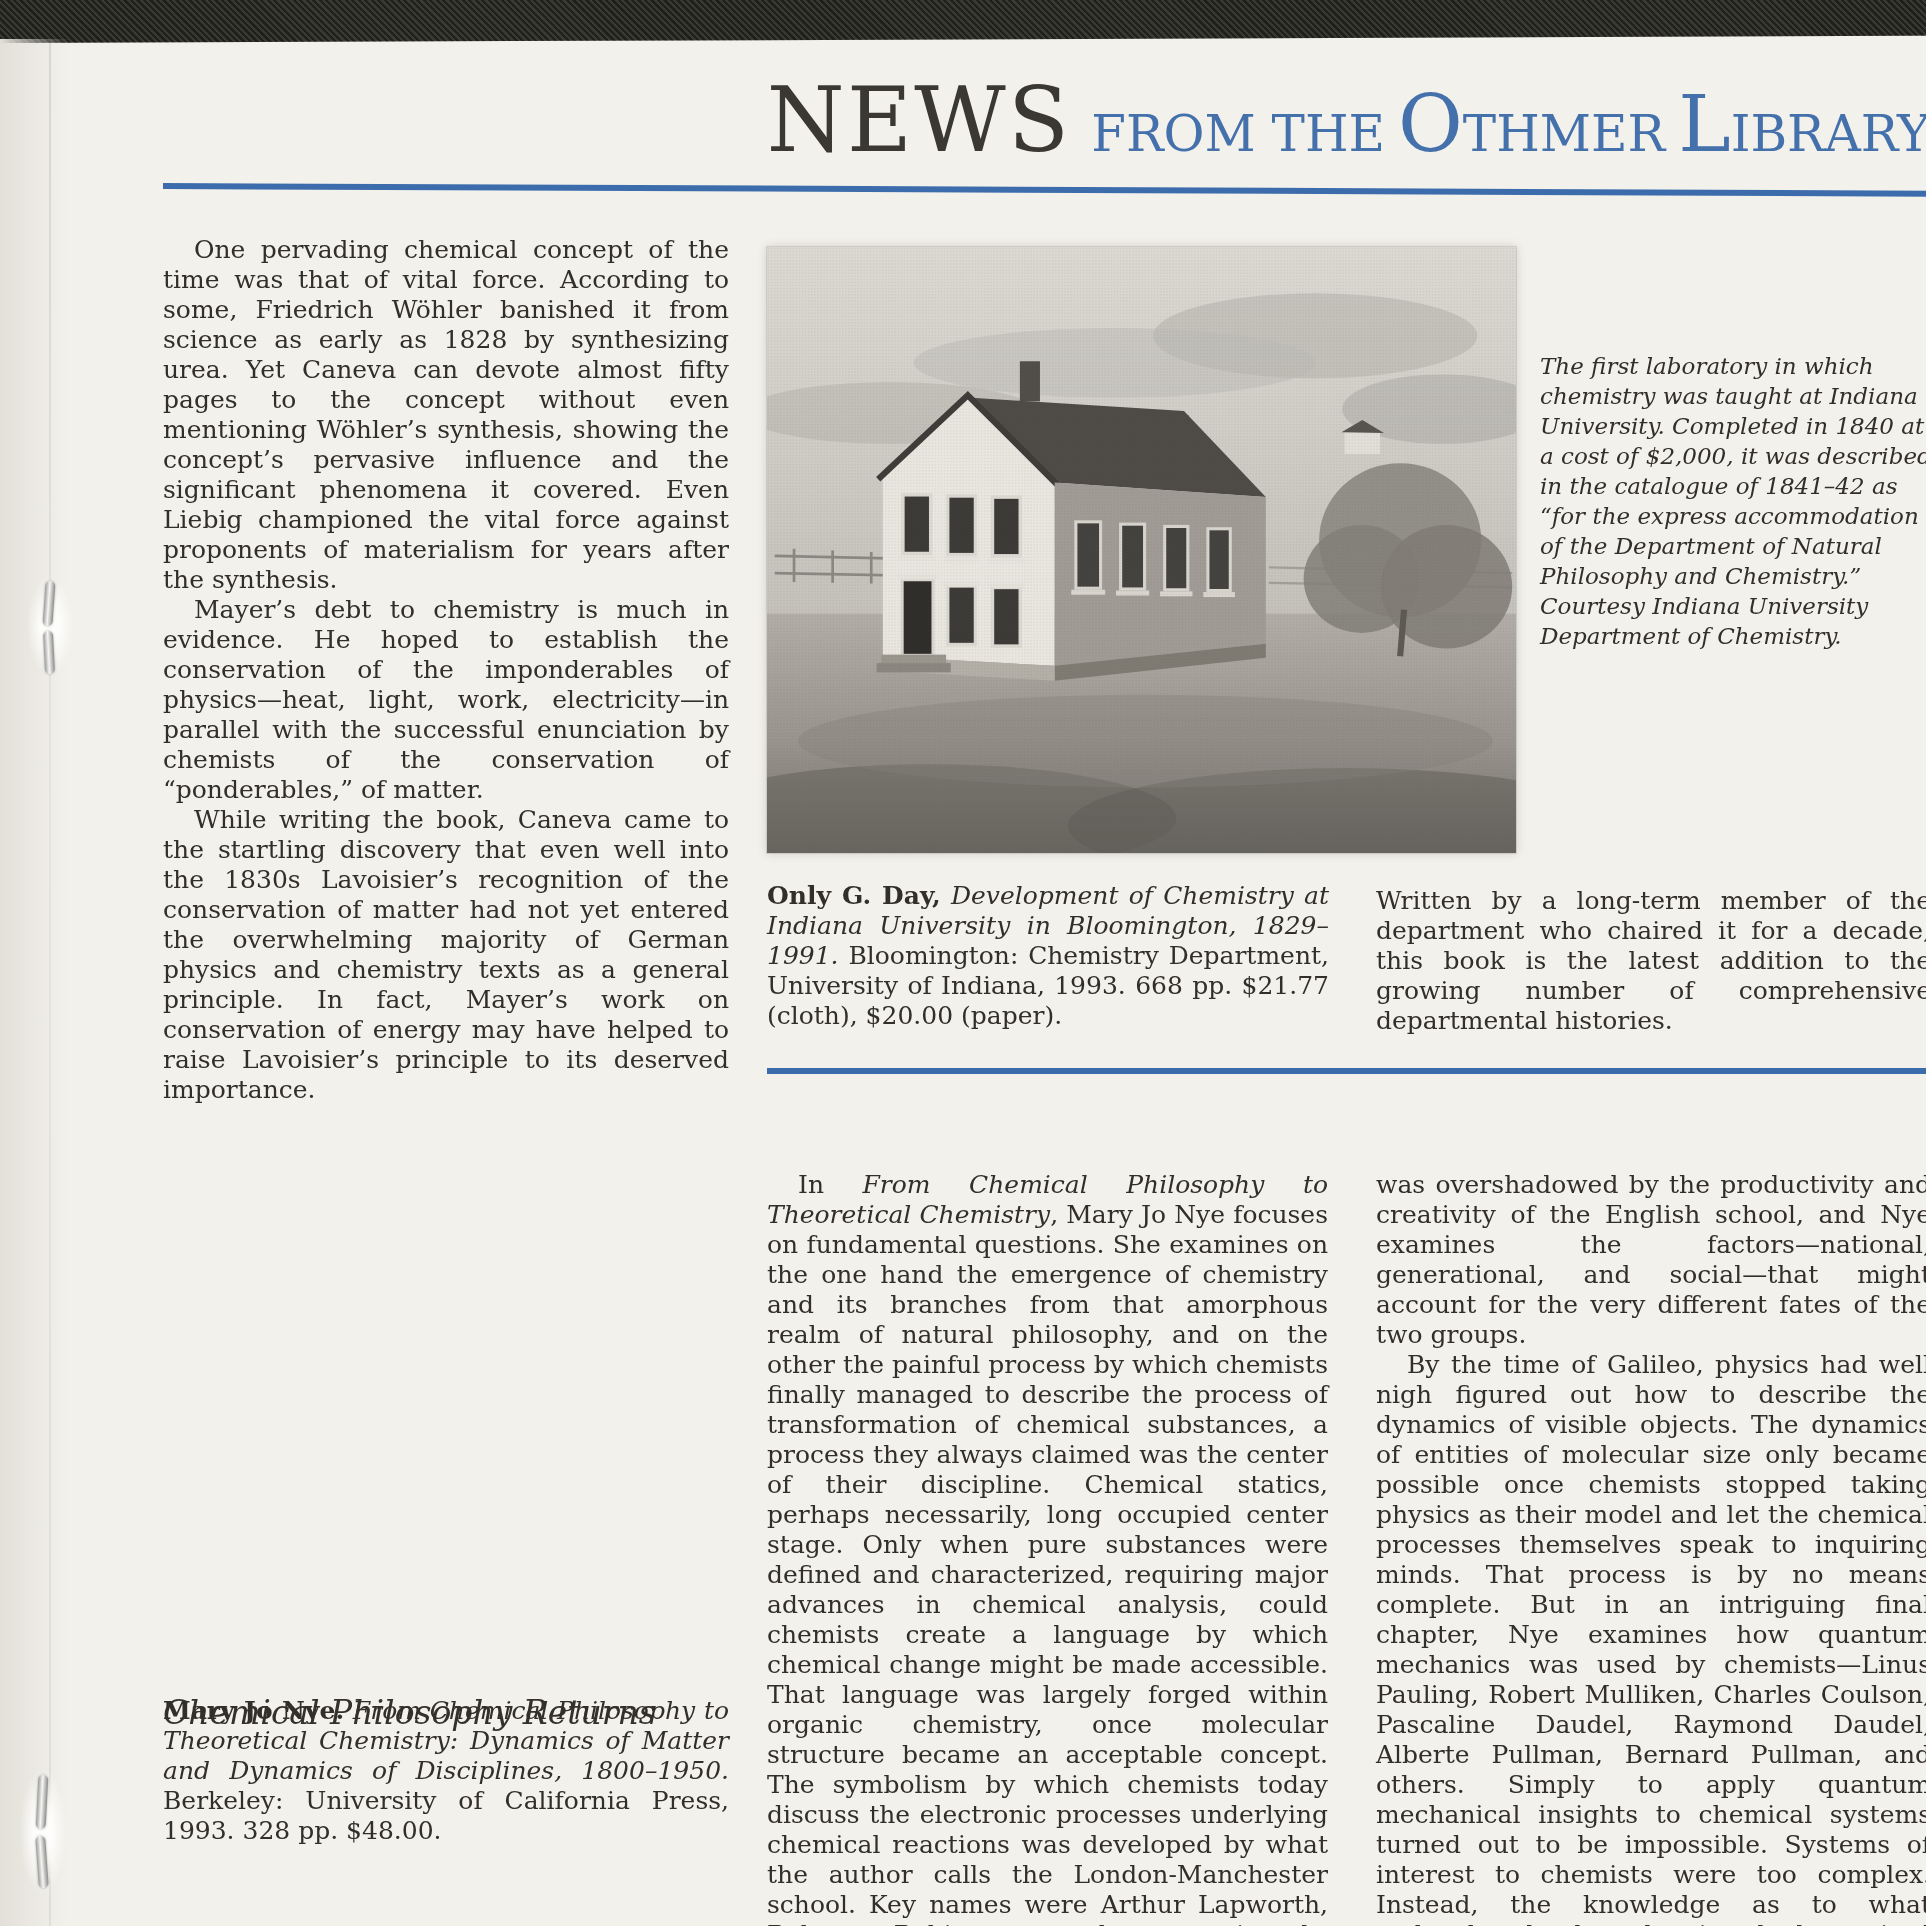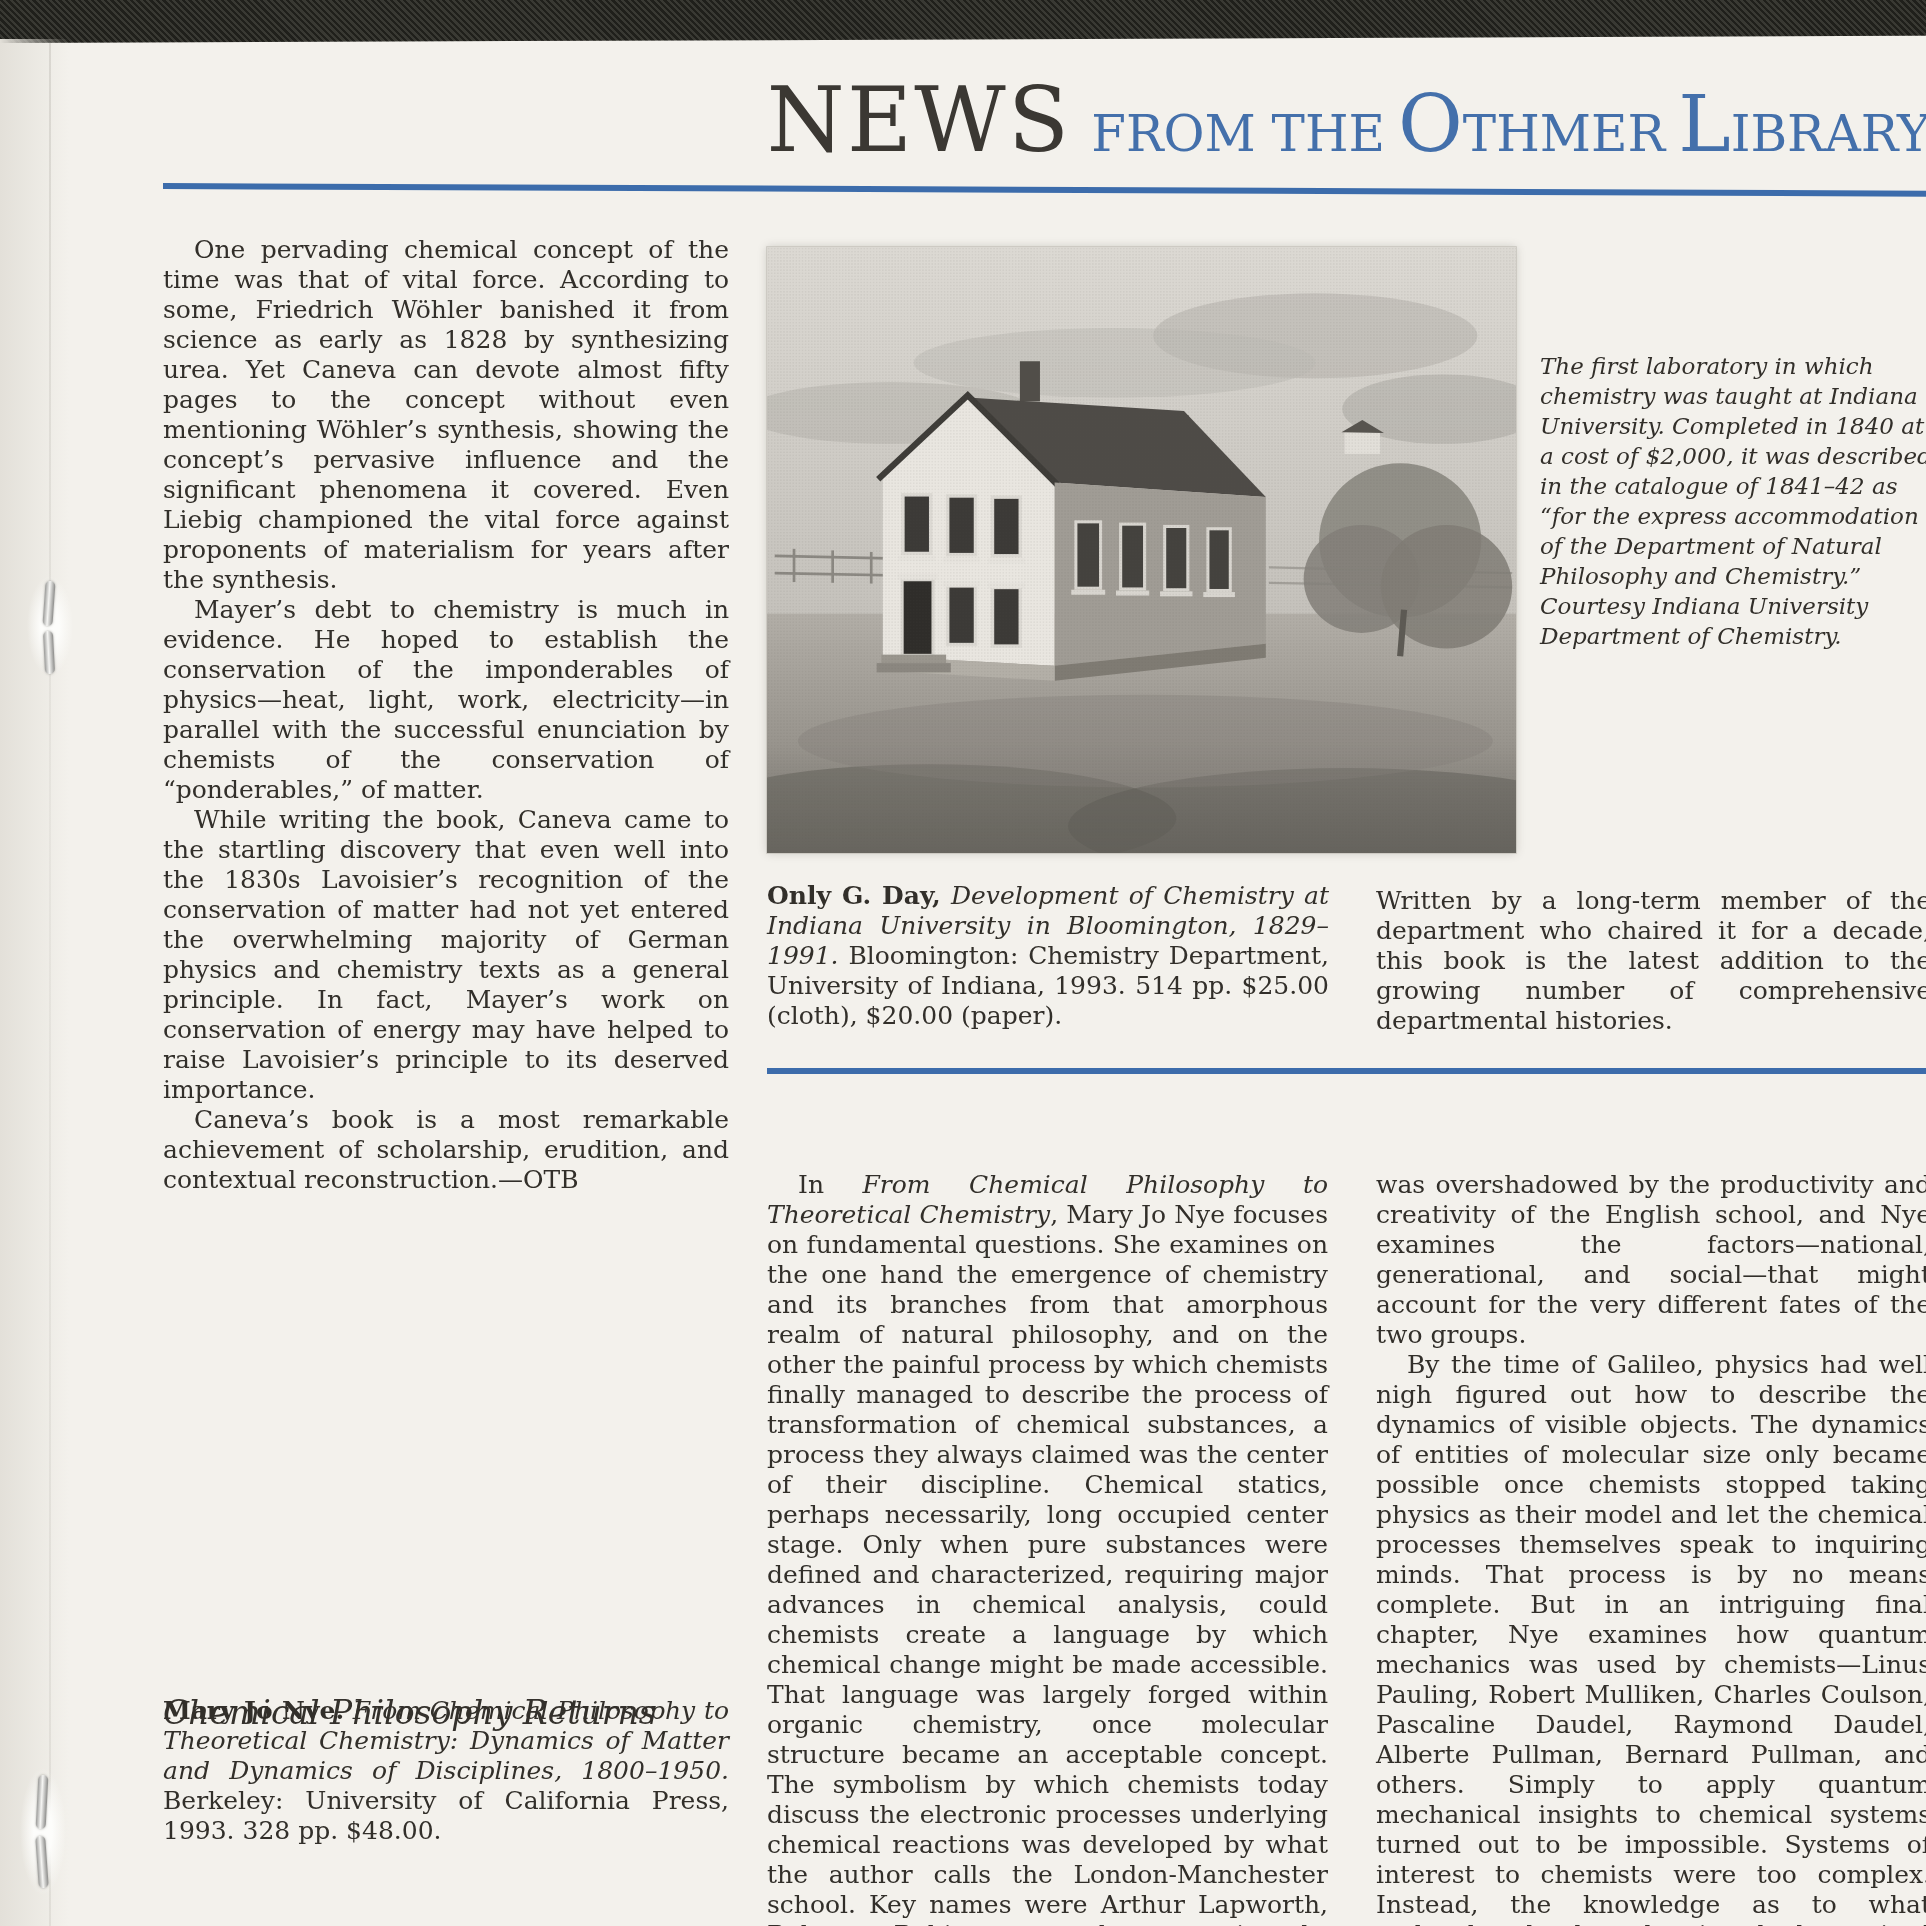--- a/index.html
+++ b/index.html
@@ -90,21 +90,20 @@
 
 <div id="masthead">
   <span class="mh-news">NEWS</span><span class="mh-sm mh-blue">FROM THE</span><span class="sp"></span><span class="mh-init mh-blue">O</span><span class="mh-sm mh-blue">THMER</span><span class="sp"></span><span class="mh-init mh-blue">L</span><span class="mh-sm mh-blue">IBRARY</span>
 </div>
 <div id="header-rule"></div>
 
 <div id="left-col-1" class="bodytext">
     <p class="para indent"><span>One pervading chemical concept of the time was that of vital force. According to some, Friedrich Wöhler banished it from science as early as 1828 by synthesizing urea. Yet Caneva can devote almost fifty pages to the concept without even mentioning Wöhler’s synthesis, showing the concept’s pervasive influence and the significant phenomena it covered. Even Liebig championed the vital force against proponents of materialism for years after the synthesis.</span></p>
     <p class="para indent"><span>Mayer’s debt to chemistry is much in evidence. He hoped to establish the conservation of the imponderables of physics—heat, light, work, electricity—in parallel with the successful enunciation by chemists of the conservation of “ponderables,” of matter.</span></p>
     <p class="para indent"><span>While writing the book, Caneva came to the startling discovery that even well into the 1830s Lavoisier’s recognition of the conservation of matter had not yet entered the overwhelming majority of German physics and chemistry texts as a general principle. In fact, Mayer’s work on conservation of energy may have helped to raise Lavoisier’s principle to its deserved importance.</span></p>
-    <p class="para indent"><span>Caneva’s book is a most remarkable achievement of scholarship, erudition, and contextual reconstruction.—OTB</span></p>
   </div>
 <div id="section-heading">Chemical Philosophy Returns</div>
 <div id="citation-nye" class="bodytext"><span class="b">Mary Jo Nye.</span><span> </span><span class="i">From Chemical Philosophy to Theoretical Chemistry: Dynamics of Matter and Dynamics of Disciplines, 1800–1950.</span><span> Berkeley: University of California Press, 1993. 328 pp. $48.00.</span></div>
 
 <div id="photo">
   <svg viewBox="0 0 1940 1570" preserveAspectRatio="none">
     <defs>
       <linearGradient id="skyG" x1="0" y1="0" x2="0" y2="1">
         <stop offset="0" stop-color="#dcd9d3"></stop>
           <stop offset="1" stop-color="#c3c0ba"></stop>
@@ -194,21 +193,21 @@
 
     <ellipse cx="420" cy="1480" rx="640" ry="140" fill="#63605a" opacity="0.55"></ellipse>
     <ellipse cx="1500" cy="1500" rx="720" ry="150" fill="#5e5b55" opacity="0.5"></ellipse>
     <ellipse cx="980" cy="1280" rx="900" ry="120" fill="#84807a" opacity="0.4"></ellipse>
 
     <rect x="0" y="0" width="1940" height="1570" fill="url(#ht)" opacity="0.10"></rect>
   </svg>
 </div>
 <div id="photo-caption">The first laboratory in which chemistry was taught at Indiana University. Completed in 1840 at a cost of $2,000, it was described in the catalogue of 1841–42 as “for the express accommodation of the Department of Natural Philosophy and Chemistry.” Courtesy Indiana University Department of Chemistry.</div>
 
-<div id="citation-day" class="bodytext"><span class="b">Only G. Day,</span><span> </span><span class="i">Development of Chemistry at Indiana University in Bloomington, 1829–1991.</span><span> Bloomington: Chemistry Department, University of Indiana, 1993. 514 pp. $25.00 (cloth), $20.00 (paper).</span></div>
+<div id="citation-day" class="bodytext"><span class="b">Only G. Day,</span><span> </span><span class="i">Development of Chemistry at Indiana University in Bloomington, 1829–1991.</span><span> Bloomington: Chemistry Department, University of Indiana, 1993. 668 pp. $21.77 (cloth), $20.00 (paper).</span></div>
 <div id="note-right" class="bodytext">
     <p class="para"><span>Written by a long-term member of the department who chaired it for a decade, this book is the latest addition to the growing number of comprehensive departmental histories.</span></p>
   </div>
 <div id="divider-rule"></div>
 
 <div id="mid-col" class="bodytext">
     <p class="para indent"><span>In </span><span class="i">From Chemical Philosophy to Theoretical Chemistry</span><span>, Mary Jo Nye focuses on fundamental questions. She examines on the one hand the emergence of chemistry and its branches from that amorphous realm of natural philosophy, and on the other the painful process by which chemists finally managed to describe the process of transformation of chemical substances, a process they always claimed was the center of their discipline. Chemical statics, perhaps necessarily, long occupied center stage. Only when pure substances were defined and characterized, requiring major advances in chemical analysis, could chemists create a language by which chemical change might be made accessible. That language was largely forged within organic chemistry, once molecular structure became an acceptable concept. The symbolism by which chemists today discuss the electronic processes underlying chemical reactions was developed by what the author calls the London-Manchester school. Key names were Arthur Lapworth, Robert Robinson, and, preeminently, Christopher Ingold. But Nye, an authority on recent French chemistry, illuminates an almost unknown chapter of organic chemistry: the efforts of the Paris school of Jean Perrin, Robert Lespieau, Charles Prévost, Albert Kirrmann, and others to create a chemical dynamics. Their work</span></p>
   </div>
 <div id="right-col" class="bodytext">
     <p class="para"><span>was overshadowed by the productivity and creativity of the English school, and Nye examines the factors—national, generational, and social—that might account for the very different fates of the two groups.</span></p>

